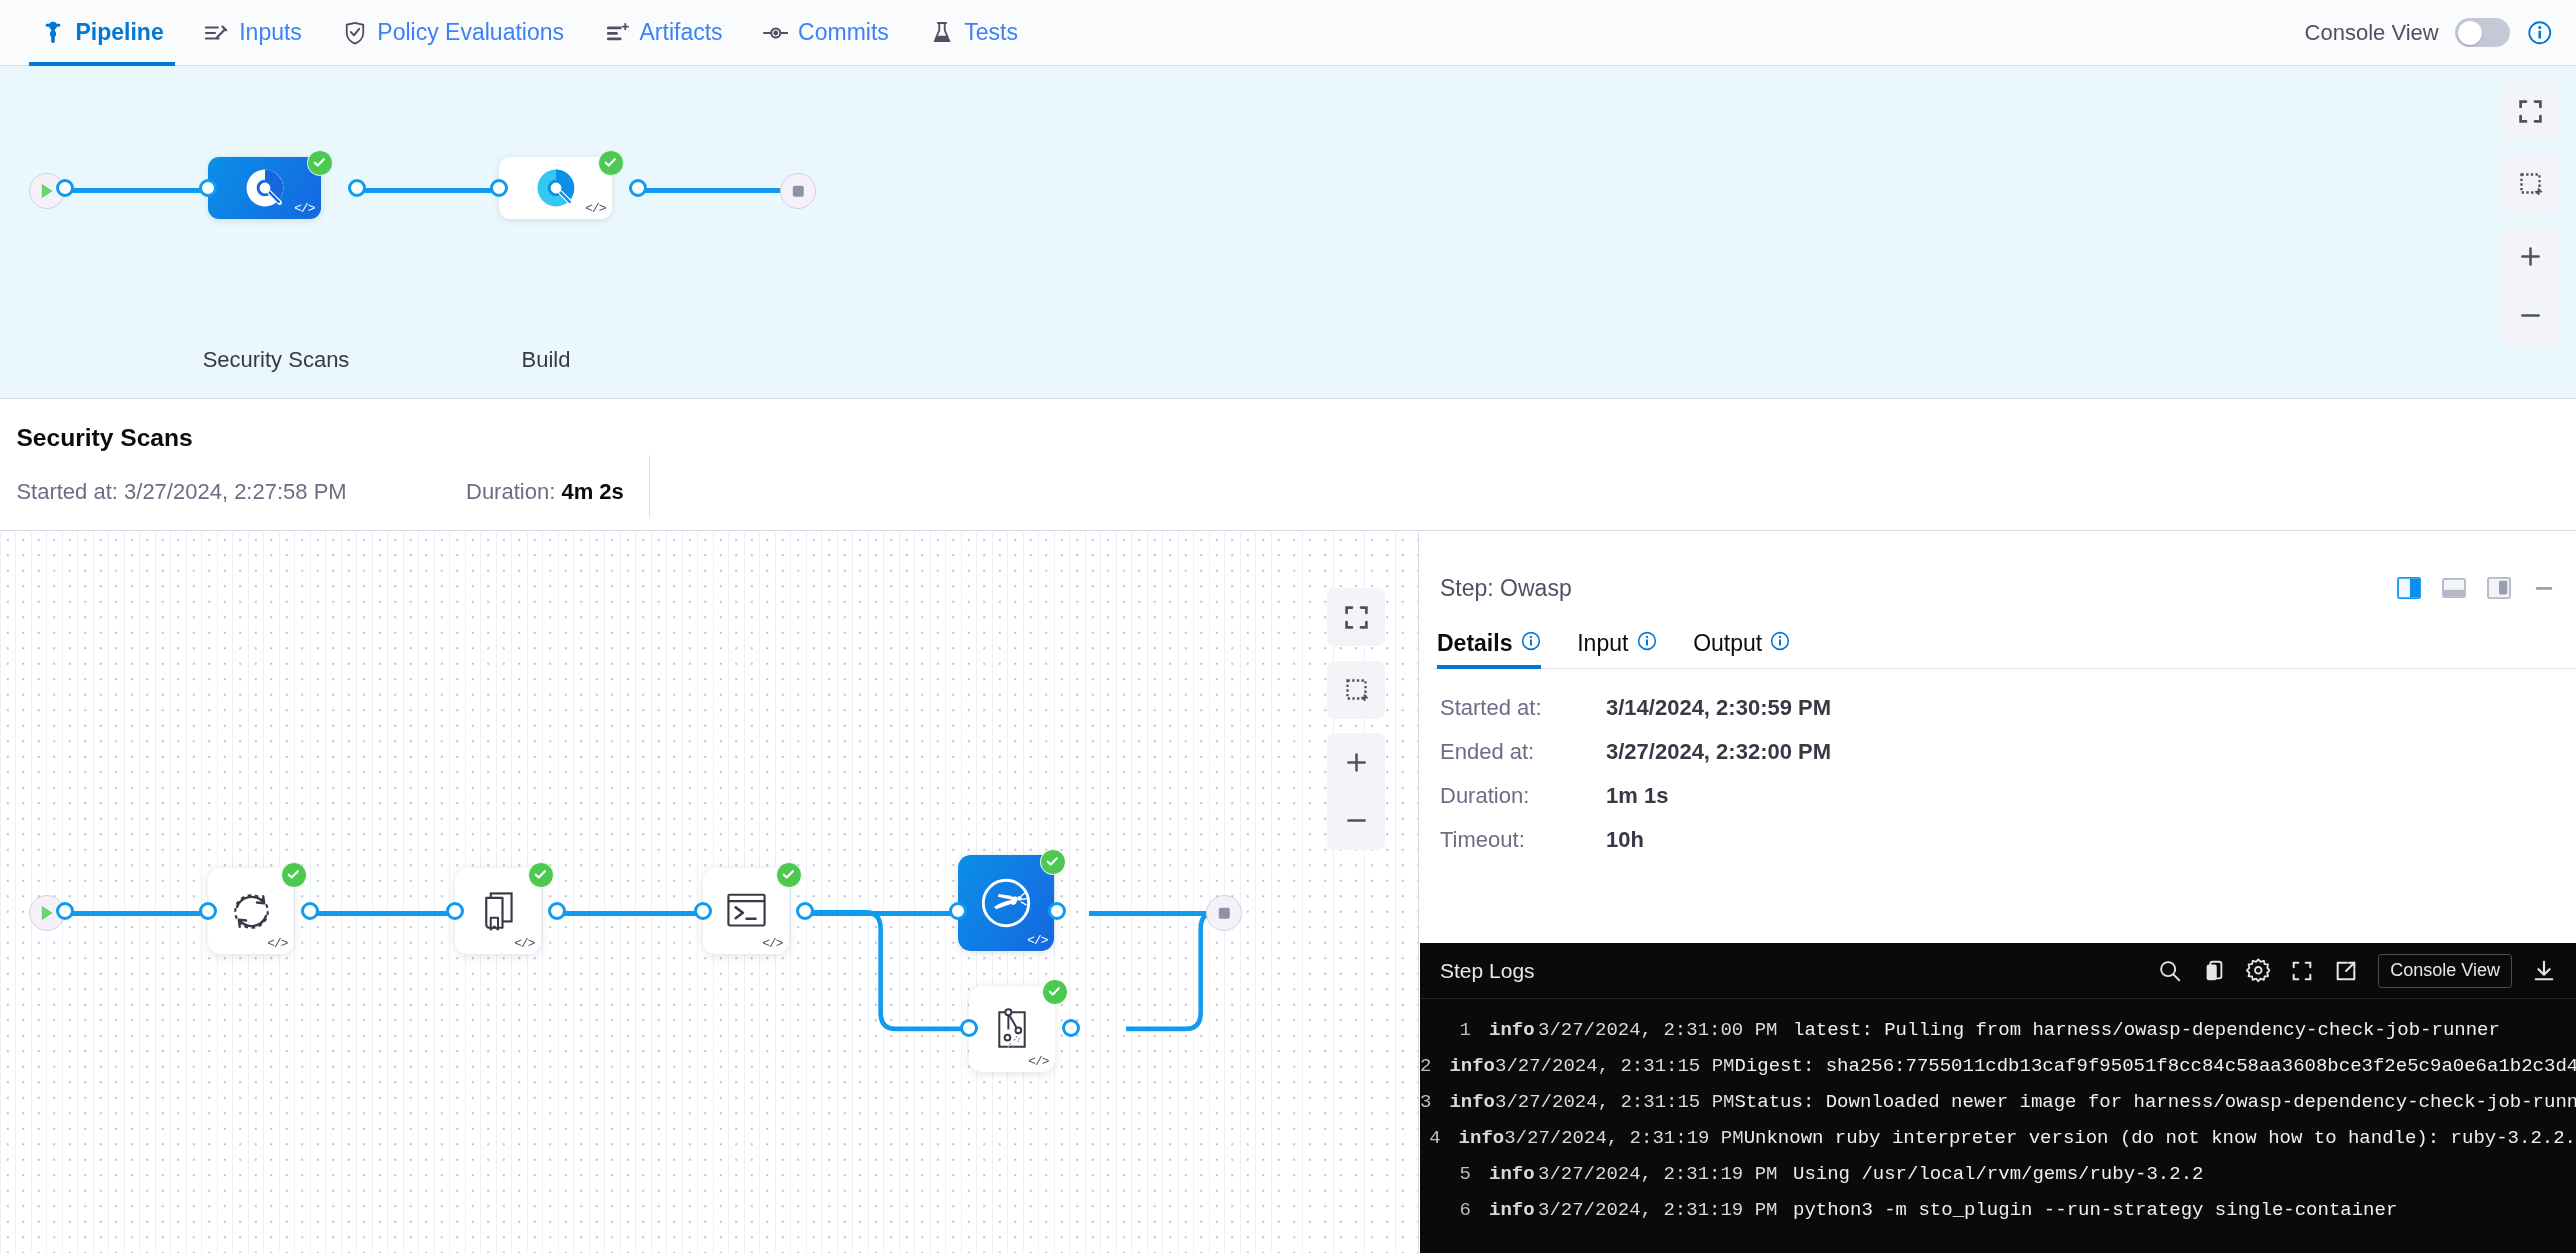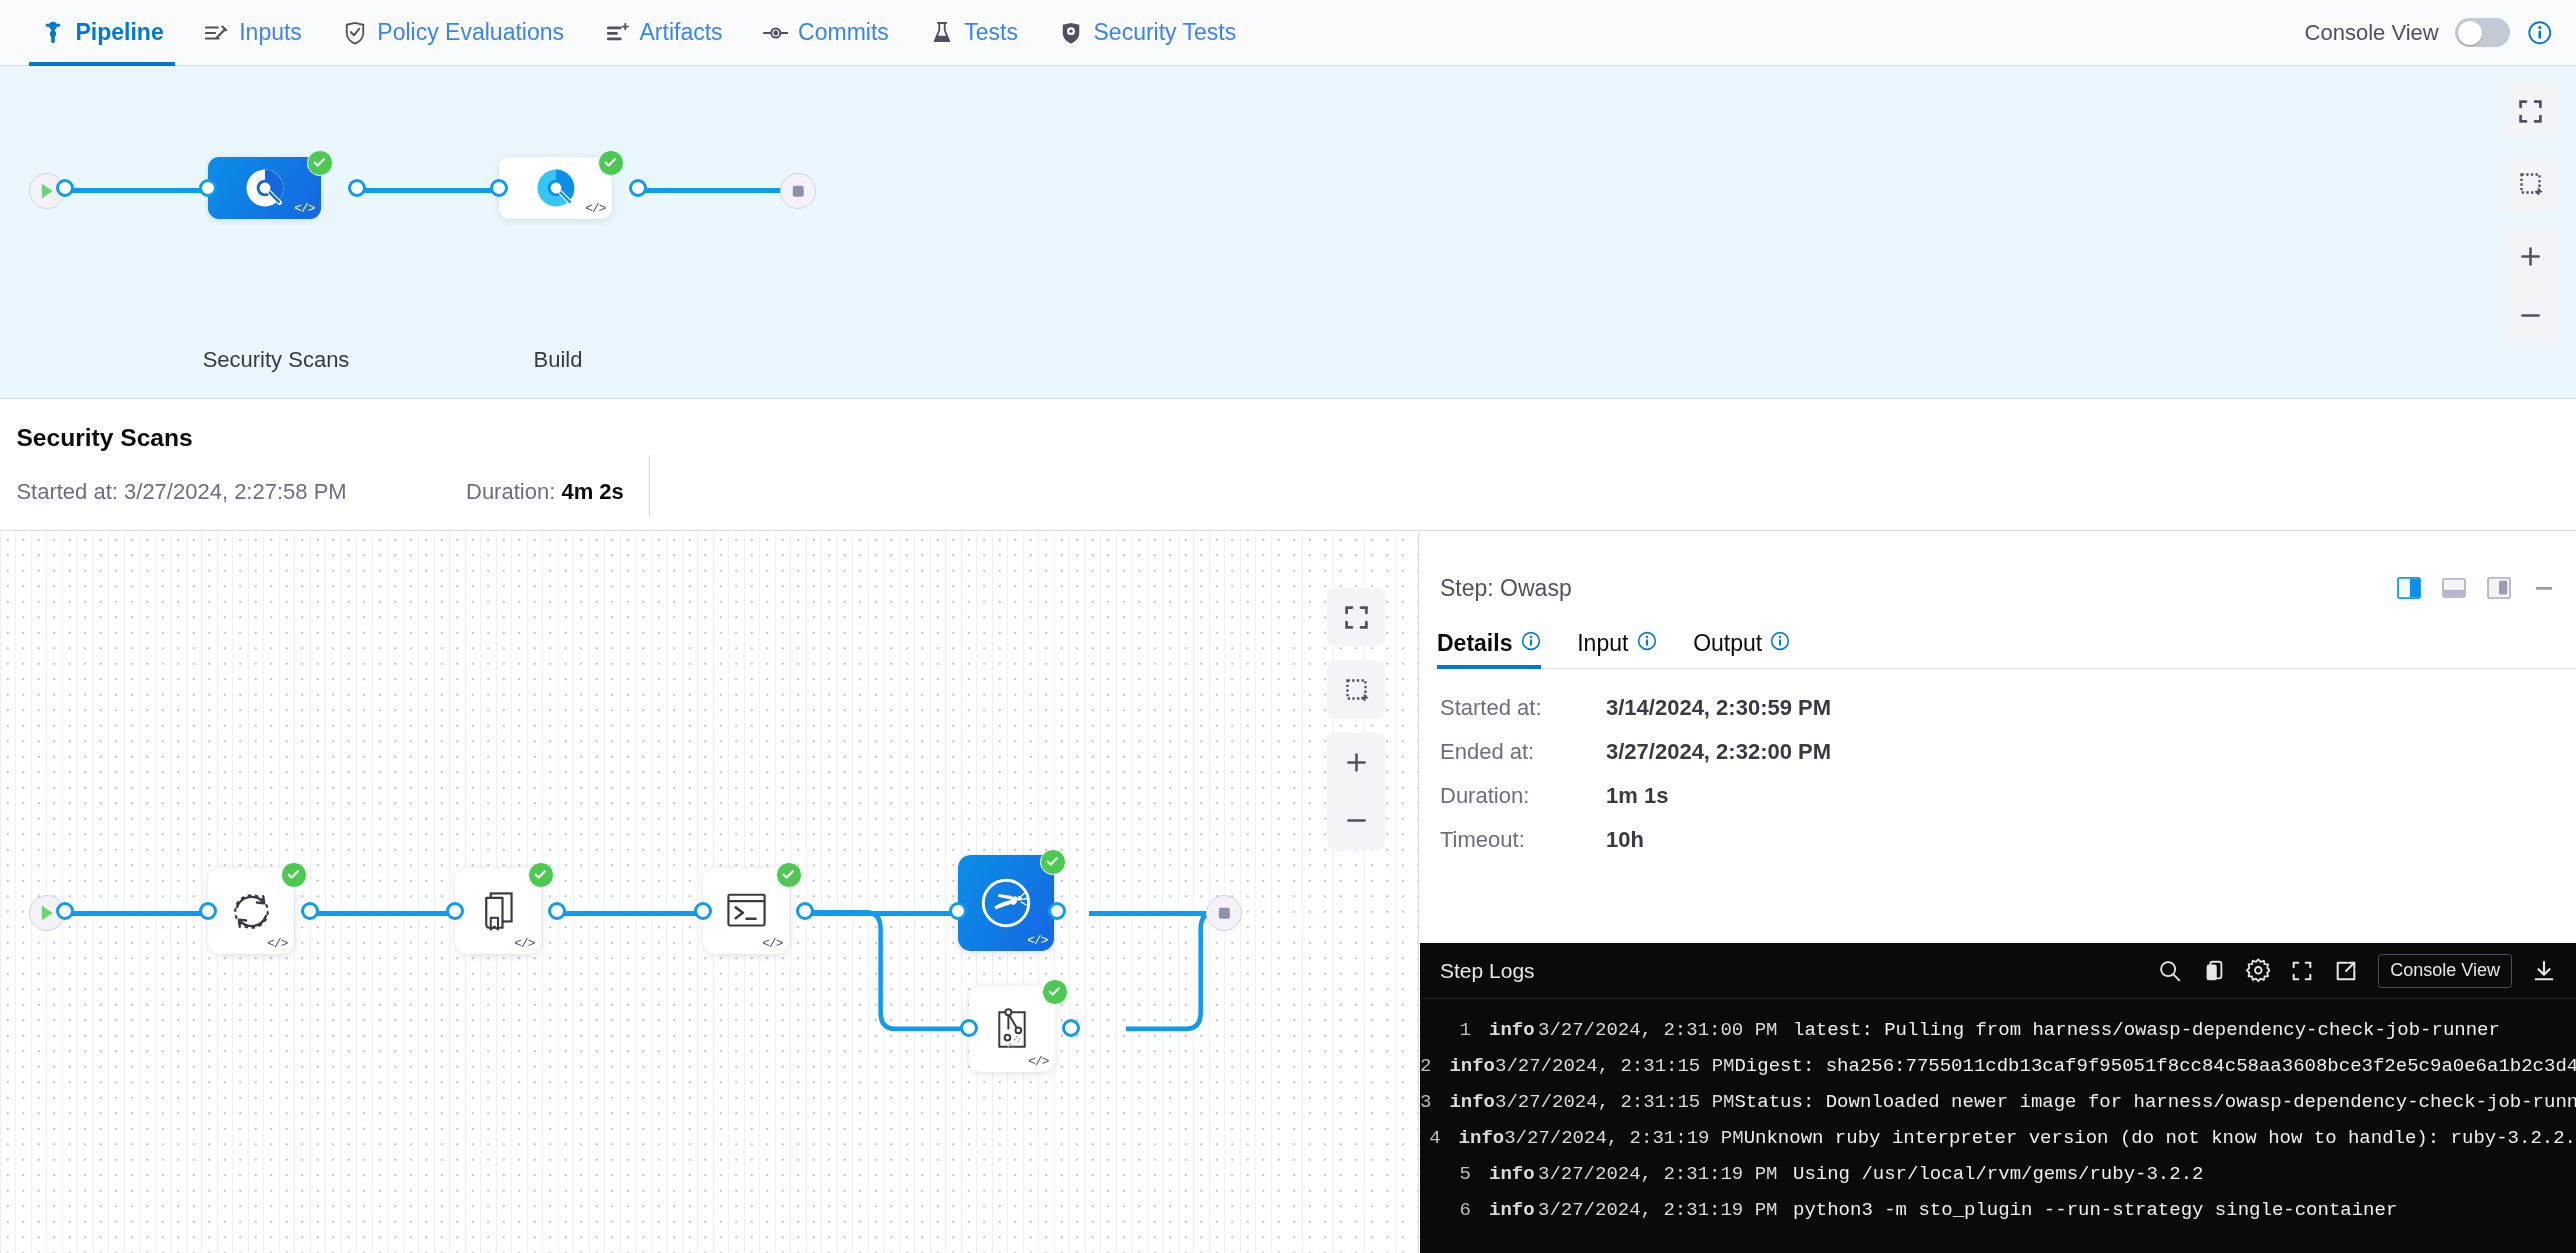--- a/index.html
+++ b/index.html
@@ -275,30 +275,20 @@
         <span class="nav-ico">
           <svg width="20" height="24" viewBox="0 0 22 26">
             <path d="M8 2 L8 10 L3 22 L19 22 L14 10 L14 2 Z" fill="none" stroke="#4f5162" stroke-width="2" stroke-linejoin="round"></path>
             <path d="M5.6 16 L16.4 16 L19 22 L3 22 Z" fill="#4f5162"></path>
             <line x1="6.5" y1="2" x2="15.5" y2="2" stroke="#4f5162" stroke-width="2.2" stroke-linecap="round"></line>
           </svg>
         </span>
         <span>Tests</span>
       </div>
 
-      <div class="nav-tab">
-        <span class="nav-ico">
-          <svg width="22" height="24" viewBox="0 0 24 26">
-            <path d="M3 4 L12 2 L21 4 L21 13 C21 19 16 23 12 24.5 C8 23 3 19 3 13 Z" fill="#4f5162"></path>
-            <circle cx="12" cy="11" r="4.3" fill="#fafbfc"></circle>
-              <circle cx="12" cy="11" r="1.8" fill="#4f5162"></circle>
-          </svg>
-        </span>
-        <span>Security Tests</span>
-      </div>
     </div>
 
     <div class="console-wrap">
       <span class="console-label">Console View</span>
       <div class="toggle">
           <div class="knob"></div>
         </div>
       <span class="info-ico">
         <svg width="25.5" height="25.5" viewBox="0 0 28 28">
             <circle cx="14" cy="14" r="11.5" fill="none" stroke="#0278d5" stroke-width="2"></circle>
@@ -351,21 +341,21 @@
       </svg>
       <span class="code-badge" style="color:#4f5162;">&lt;/&gt;</span>
     </div>
     <div class="ok-badge" style="left:598px; top:84px;">
       <svg width="14.6" height="14.6" viewBox="0 0 16 16">
           <path d="M3 8.4 L6.3 11.6 L13 4.6" fill="none" stroke="#fff" stroke-width="2.3" stroke-linecap="round" stroke-linejoin="round"></path>
         </svg>
     </div>
     <div class="port" style="left:490px; top:113px;"></div>
     <div class="port" style="left:629px; top:113px;"></div>
-    <div class="node-label" style="left:558px; top:281px;">Build</div>
+    <div class="node-label" style="left:546px; top:281px;">Build</div>
 
     <div class="port" style="left:782px; top:113px;"></div>
     <div class="term-circle" style="left:780px; top:107px;">
       <svg width="14.6" height="14.6" viewBox="0 0 16 16">
           <rect x="2" y="2" width="12" height="12" rx="2" fill="#8f91a8"></rect>
         </svg>
     </div>
 
     <div class="graph-ctrls" style="top:16.4px;">
       <div class="gbtn">

